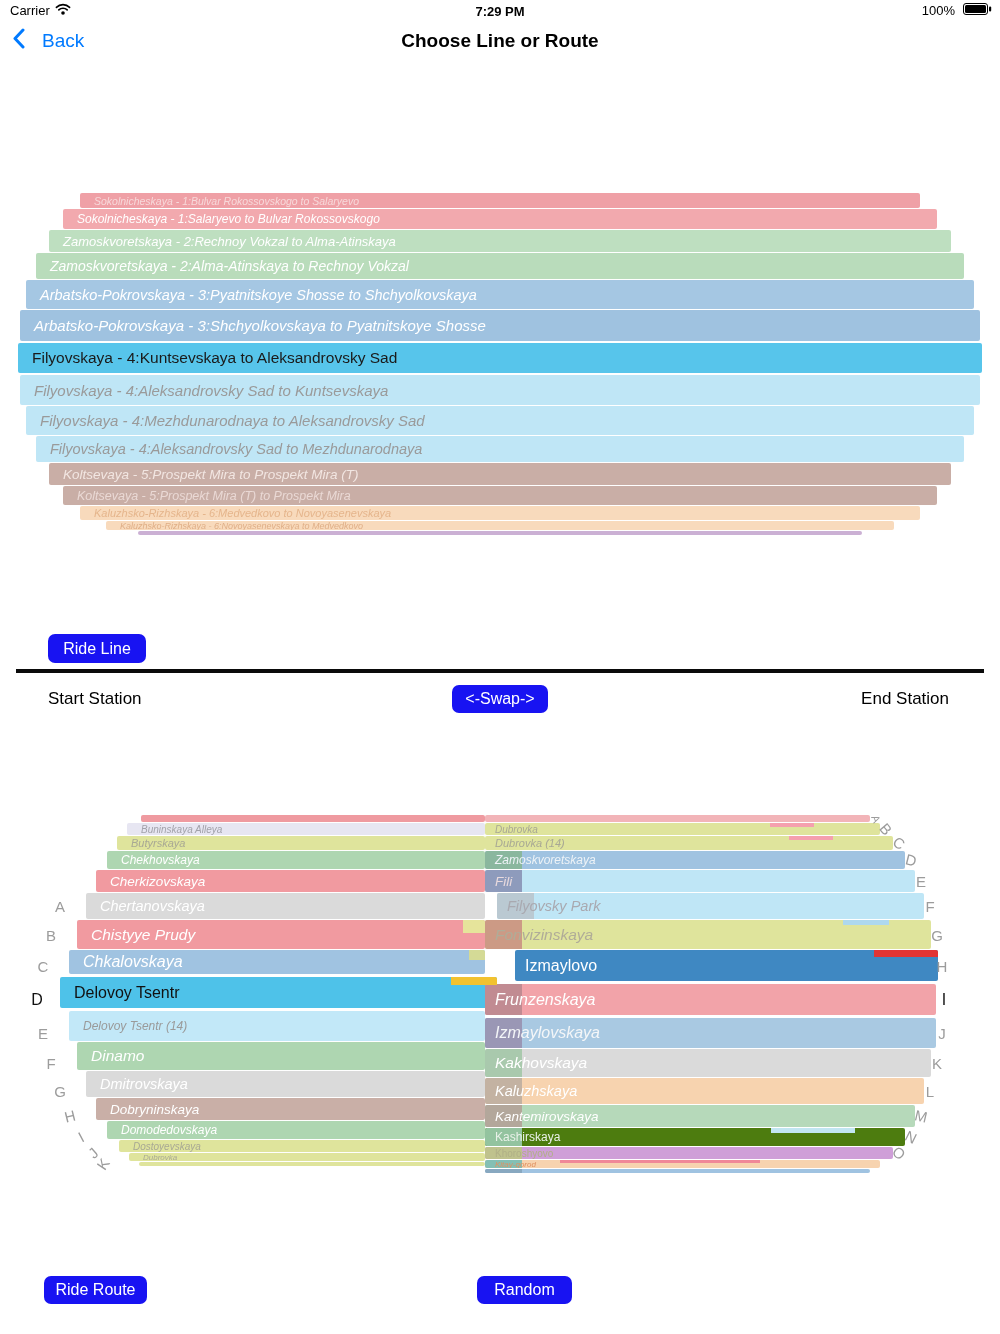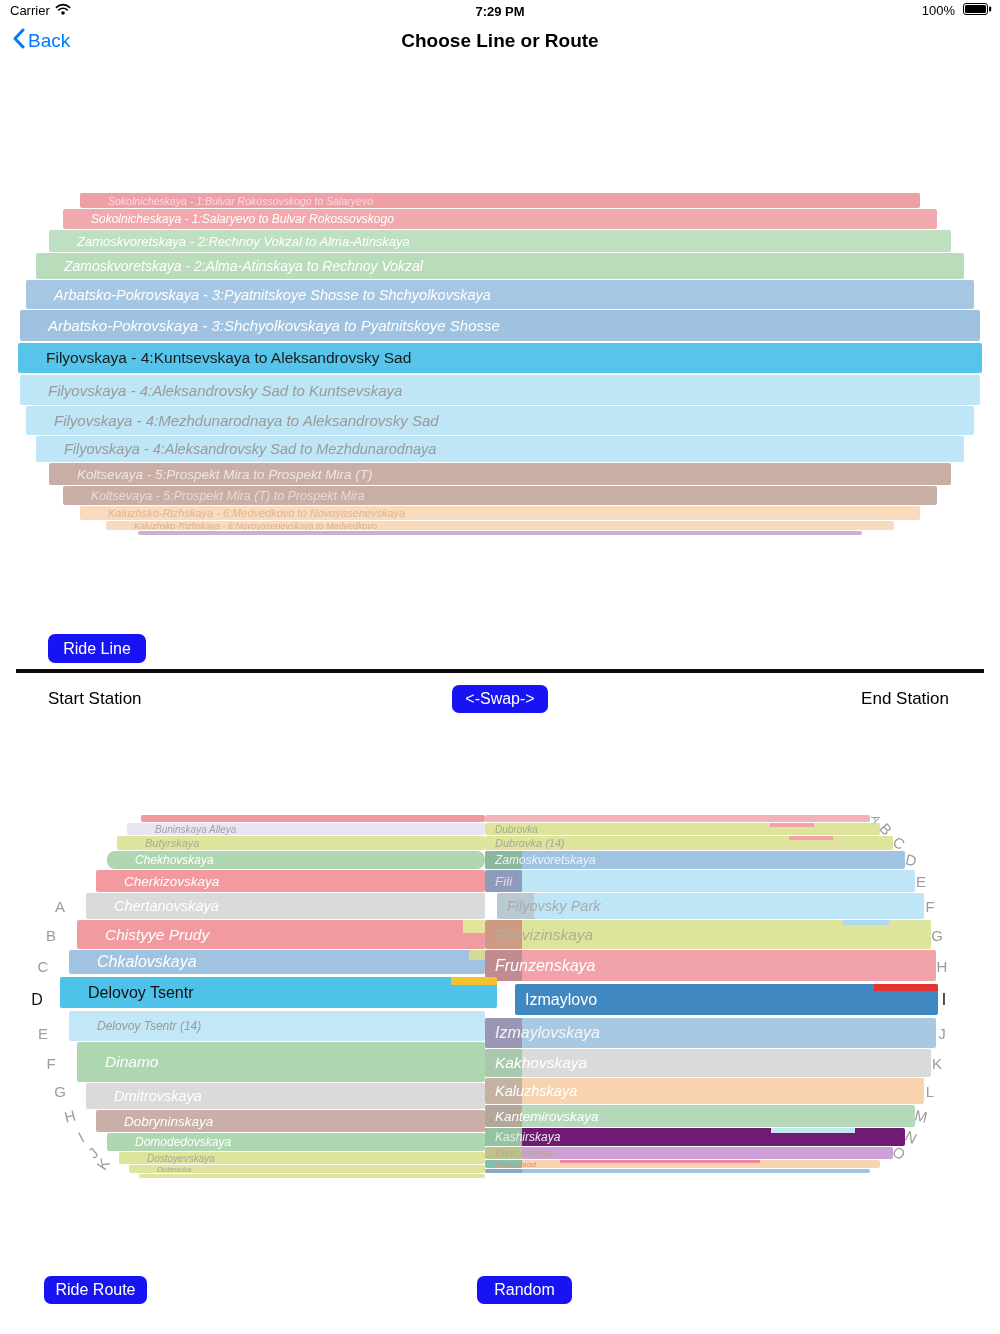--- a/index.html
+++ b/index.html
@@ -5,32 +5,32 @@
   html,body{margin:0;padding:0;background:#e9e9e9;}
   .screen{position:relative;width:1000px;height:1334px;background:#ffffff;overflow:hidden;
           font-family:"Liberation Sans",sans-serif;-webkit-font-smoothing:antialiased;margin:0 auto;}
   
   .statusbar{position:absolute;top:0;left:0;right:0;height:22px;font-size:13px;color:#000;}
   .sb-left{position:absolute;left:10px;top:3px;display:flex;align-items:center;gap:5px;}
   .sb-time{position:absolute;left:0;right:0;top:4px;text-align:center;font-weight:bold;}
   .sb-right{position:absolute;right:8px;top:3px;display:flex;align-items:center;gap:8px;}
   
   .navbar{position:absolute;top:22px;left:0;right:0;height:42px;background:#fff;}
-  .back{position:absolute;left:12px;top:6px;display:flex;align-items:center;gap:3px;
+  .back{position:absolute;left:12px;top:6px;display:flex;align-items:center;gap:17px;
         color:var(--link,#007aff);font-size:19px;cursor:pointer;background:none;border:none;
         font-family:inherit;padding:0;}
   .navtitle{position:absolute;left:0;right:0;top:8px;text-align:center;font-weight:bold;
         font-size:19px;color:#000;}
   
   .picker{position:absolute;display:flex;flex-direction:column;}
   #line-picker{left:18px;top:193px;width:964px;}
   #left-picker{left:63px;top:815px;width:422px;}
   #right-picker{left:485px;top:815px;width:453px;}
   .prow{position:relative;display:flex;align-items:center;overflow:hidden;border-radius:2px;flex:none;}
-  .plabel{position:relative;z-index:2;padding-left:28px;white-space:nowrap;}
+  .plabel{position:relative;z-index:2;padding-left:14px;white-space:nowrap;}
   #right-picker .plabel{padding-left:10px;}
   .seam{position:absolute;left:0;top:0;bottom:0;width:37px;z-index:1;}
   .stripe{position:absolute;top:0;z-index:3;}
   .letters{position:absolute;inset:0;pointer-events:none;z-index:5;}
   .letter{position:absolute;font-size:15px;color:#9c9c9c;transform:translate(-50%,-50%);}
   .letter.sel{color:#111;font-size:16px;}
   
   .btn{position:absolute;background:var(--accent,#1813f2);color:#fff;border:none;border-radius:7px;
        font-size:16px;font-family:inherit;display:flex;align-items:center;justify-content:center;
        cursor:pointer;}
@@ -143,21 +143,21 @@
   <div class="picker" id="left-picker">
       <div class="prow" style="height: 7px; margin-left: 78px; margin-right: 0px; margin-bottom: 1px; background: rgb(239, 154, 160); color: rgb(255, 255, 255); font-size: 6px; font-style: italic;">
         <span class="plabel"></span>
       </div>
       <div class="prow" style="height: 12px; margin-left: 64px; margin-right: 0px; margin-bottom: 1px; background: rgb(231, 230, 242); color: rgb(162, 162, 170); font-size: 10px; font-style: italic;">
         <span class="plabel">Buninskaya Alleya</span>
       </div>
       <div class="prow" style="height: 14px; margin-left: 54px; margin-right: 0px; margin-bottom: 1px; background: rgb(223, 228, 156); color: rgb(168, 168, 148); font-size: 11px; font-style: italic;">
         <span class="plabel">Butyrskaya</span>
       </div>
-      <div class="prow" style="height: 18px; margin-left: 44px; margin-right: 0px; margin-bottom: 1px; background: rgb(174, 214, 177); color: rgb(255, 255, 255); font-size: 12px; font-style: italic; border-radius: 8px;">
+      <div class="prow" style="height: 18px; margin-left: 44px; margin-right: 0px; margin-bottom: 1px; background: rgb(174, 214, 177); color: rgb(255, 255, 255); font-size: 12px; font-style: italic;">
         <span class="plabel">Chekhovskaya</span>
       </div>
       <div class="prow" style="height: 22px; margin-left: 33px; margin-right: 0px; margin-bottom: 1px; background: rgb(241, 154, 160); color: rgb(255, 255, 255); font-size: 13.5px; font-style: italic; text-align: center;">
         <span class="plabel">Cherkizovskaya</span>
       </div>
       <div class="prow" style="height: 26px; margin-left: 23px; margin-right: 0px; margin-bottom: 1px; background: rgb(218, 218, 218); color: rgb(255, 255, 255); font-size: 14.5px; font-style: italic;">
         <span class="plabel">Chertanovskaya</span>
       </div>
       <div class="prow" style="height: 29px; margin-left: 14px; margin-right: 0px; margin-bottom: 1px; background: rgb(241, 154, 160); color: rgb(255, 255, 255); font-size: 15.5px; font-style: italic;">
         <span class="stripe" style="background: rgb(230, 228, 155); width: 22px; height: 13px; right: 0px;"></span>
@@ -167,21 +167,21 @@
         <span class="stripe" style="background: rgb(212, 218, 150); width: 16px; height: 10px; right: 0px;"></span>
         <span class="plabel">Chkalovskaya</span>
       </div>
       <div class="prow sel" style="height: 31px; margin-left: -3px; margin-right: -12px; margin-bottom: 3px; background: rgb(78, 194, 233); color: rgb(17, 17, 17); font-size: 16px;">
         <span class="stripe" style="background: rgb(242, 194, 47); width: 46px; height: 8px; right: 0px;"></span>
         <span class="plabel">Delovoy Tsentr</span>
       </div>
       <div class="prow" style="height: 30px; margin-left: 6px; margin-right: 0px; margin-bottom: 1px; background: rgb(194, 232, 248); color: rgb(154, 154, 154); font-size: 12px; font-style: italic;">
         <span class="plabel">Delovoy Tsentr (14)</span>
       </div>
-      <div class="prow" style="height: 40px; margin-left: 14px; margin-right: 0px; margin-bottom: 1px; background: rgb(174, 214, 177); color: rgb(255, 255, 255); font-size: 15.5px; font-style: italic;">
+      <div class="prow" style="height: 28px; margin-left: 14px; margin-right: 0px; margin-bottom: 1px; background: rgb(174, 214, 177); color: rgb(255, 255, 255); font-size: 15.5px; font-style: italic;">
         <span class="plabel">Dinamo</span>
       </div>
       <div class="prow" style="height: 26px; margin-left: 23px; margin-right: 0px; margin-bottom: 1px; background: rgb(218, 218, 218); color: rgb(255, 255, 255); font-size: 14.5px; font-style: italic;">
         <span class="plabel">Dmitrovskaya</span>
       </div>
       <div class="prow" style="height: 22px; margin-left: 33px; margin-right: 0px; margin-bottom: 1px; background: rgb(201, 175, 167); color: rgb(255, 255, 255); font-size: 13.5px; font-style: italic;">
         <span class="plabel">Dobryninskaya</span>
       </div>
       <div class="prow" style="height: 18px; margin-left: 44px; margin-right: 0px; margin-bottom: 1px; background: rgb(174, 214, 177); color: rgb(255, 255, 255); font-size: 12px; font-style: italic;">
         <span class="plabel">Domodedovskaya</span>
@@ -218,45 +218,45 @@
       </div>
       <div class="prow" style="height: 26px; margin-left: 12px; margin-right: 14px; margin-bottom: 1px; background: rgb(191, 230, 246); color: rgb(169, 169, 176); font-size: 14.5px; font-style: italic;">
         <span class="seam" style="background: rgb(186, 201, 210);"></span>
         <span class="plabel">Filyovsky Park</span>
       </div>
       <div class="prow" style="height: 29px; margin-left: 0px; margin-right: 7px; margin-bottom: 1px; background: rgb(223, 228, 156); color: rgb(176, 172, 152); font-size: 15.5px; font-style: italic;">
         <span class="seam" style="background: rgb(204, 154, 133);"></span>
         <span class="stripe" style="background: rgb(174, 216, 238); width: 46px; height: 5px; right: 42px;"></span>
         <span class="plabel">Fonvizinskaya</span>
       </div>
+      <div class="prow sel" style="height: 31px; margin-left: 30px; margin-right: 0px; margin-bottom: 3px; background: rgb(63, 136, 194); color: rgb(255, 255, 255); font-size: 16px;">
+        <span class="stripe" style="background: rgb(226, 52, 52); width: 64px; height: 7px; right: 0px;"></span>
+        <span class="plabel">Izmaylovo</span>
+      </div>
       <div class="prow" style="height: 31px; margin-left: 0px; margin-right: 2px; margin-bottom: 3px; background: rgb(242, 163, 169); color: rgb(255, 255, 255); font-size: 16px; font-style: italic;">
         <span class="seam" style="background: rgb(193, 139, 146);"></span>
         <span class="plabel">Frunzenskaya</span>
       </div>
-      <div class="prow sel" style="height: 31px; margin-left: 30px; margin-right: 0px; margin-bottom: 3px; background: rgb(63, 136, 194); color: rgb(255, 255, 255); font-size: 16px;">
-        <span class="stripe" style="background: rgb(226, 52, 52); width: 64px; height: 7px; right: 0px;"></span>
-        <span class="plabel">Izmaylovo</span>
-      </div>
       <div class="prow" style="height: 30px; margin-left: 0px; margin-right: 2px; margin-bottom: 1px; background: rgb(169, 201, 226); color: rgb(244, 246, 248); font-size: 16px; font-style: italic;">
         <span class="seam" style="background: rgb(154, 151, 181);"></span>
         <span class="plabel">Izmaylovskaya</span>
       </div>
       <div class="prow" style="height: 28px; margin-left: 0px; margin-right: 7px; margin-bottom: 1px; background: rgb(218, 218, 218); color: rgb(255, 255, 255); font-size: 15.5px; font-style: italic;">
         <span class="seam" style="background: rgb(169, 201, 173);"></span>
         <span class="plabel">Kakhovskaya</span>
       </div>
       <div class="prow" style="height: 26px; margin-left: 0px; margin-right: 14px; margin-bottom: 1px; background: rgb(247, 211, 175); color: rgb(255, 255, 255); font-size: 14.5px; font-style: italic;">
         <span class="seam" style="background: rgb(195, 178, 162);"></span>
         <span class="plabel">Kaluzhskaya</span>
       </div>
       <div class="prow" style="height: 22px; margin-left: 0px; margin-right: 23px; margin-bottom: 1px; background: rgb(182, 217, 186); color: rgb(255, 255, 255); font-size: 13.5px; font-style: italic;">
         <span class="seam" style="background: rgb(179, 167, 155);"></span>
         <span class="plabel">Kantemirovskaya</span>
       </div>
-      <div class="prow" style="height: 18px; margin-left: 0px; margin-right: 33px; margin-bottom: 1px; background: #701a75; color: rgb(233, 241, 233); font-size: 12px; font-style: italic;">
+      <div class="prow" style="height: 18px; margin-left: 0px; margin-right: 33px; margin-bottom: 1px; background: #4d7c0f; color: rgb(233, 241, 233); font-size: 12px; ">
         <span class="seam" style="background: rgb(147, 195, 159);"></span>
         <span class="stripe" style="background: rgb(194, 230, 242); width: 84px; height: 5px; right: 50px;"></span>
         <span class="plabel">Kashirskaya</span>
       </div>
       <div class="prow" style="height: 12px; margin-left: 0px; margin-right: 45px; margin-bottom: 1px; background: rgb(207, 159, 216); color: rgb(176, 176, 134); font-size: 10px; ">
         <span class="seam" style="background: rgb(191, 194, 141);"></span>
         <span class="plabel">Khoroshyovo</span>
       </div>
       <div class="prow" style="height: 8px; margin-left: 0px; margin-right: 58px; margin-bottom: 1px; background: rgb(247, 211, 175); color: rgb(224, 144, 96); font-size: 8px; font-style: italic;">
         <span class="seam" style="background: rgb(132, 191, 180);"></span>

